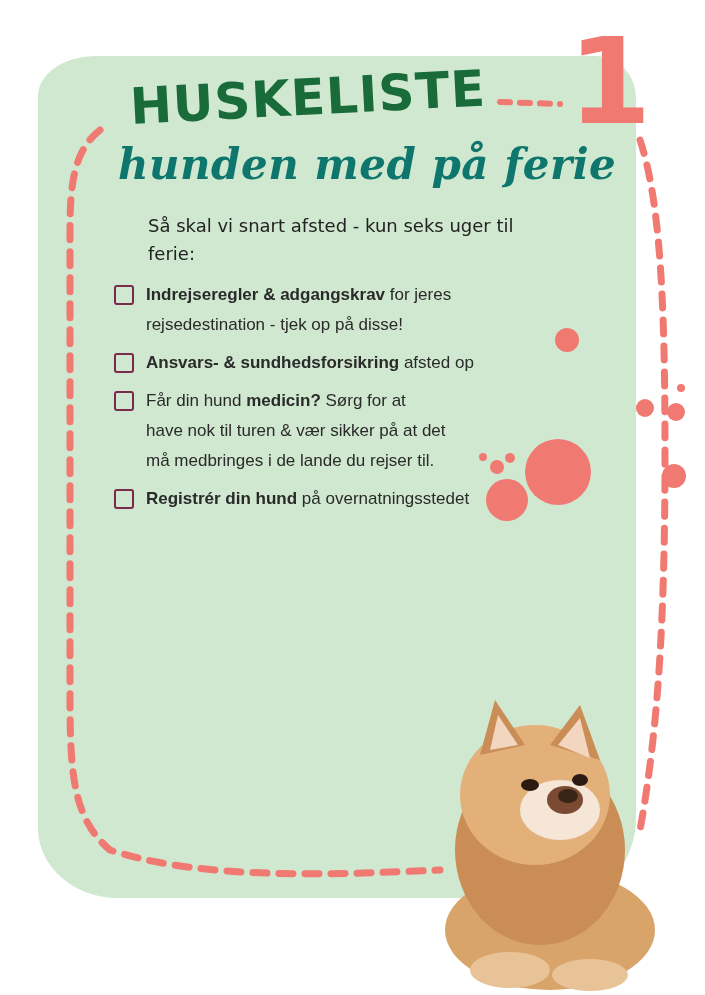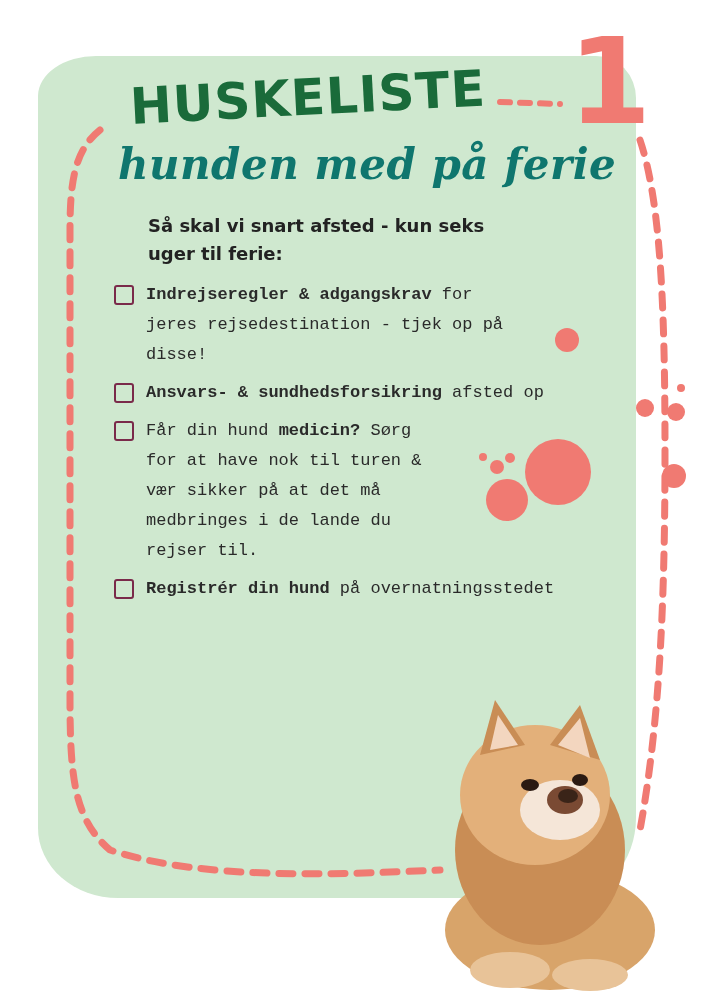--- a/index.html
+++ b/index.html
@@ -22,26 +22,26 @@
       font-family: "DejaVu Serif", serif; font-style: italic; font-weight: bold; font-size: 42px;
       color: #0f766e; letter-spacing: 0.5px;
     }
     .big-number {
       position: absolute; left: 568px; top: 22px;
       font-family: "DejaVu Sans", sans-serif; font-weight: bold; font-size: 120px;
       color: #f07a72; line-height: 1;
     }
     .intro {
       position: absolute; left: 148px; top: 212px; width: 380px;
-      font-family: "DejaVu Sans", sans-serif; font-weight: bold; font-size: 18px; line-height: 28px;
+      font-family: "DejaVu Sans", sans-serif; font-weight: normal; font-size: 18px; line-height: 28px;
       color: #222;
     }
     .list { position: absolute; left: 114px; top: 280px; width: 480px; }
     .item {
-      position: relative; padding-left: 32px; font-family: Liberation Mono, monospace;
+      position: relative; padding-left: 32px; font-family: Liberation Sans, sans-serif;
       font-size: 17px; line-height: 30px; color: #2a2a2a; margin-bottom: 8px;
     }
     .checkbox {
       position: absolute; left: 0; top: 5px; width: 16px; height: 16px;
       border: 2px solid #7a2a4a; border-radius: 3px; background: transparent; cursor: pointer;
     }
     .item b { font-weight: bold; }
   </style>
 </head>
 <body>

